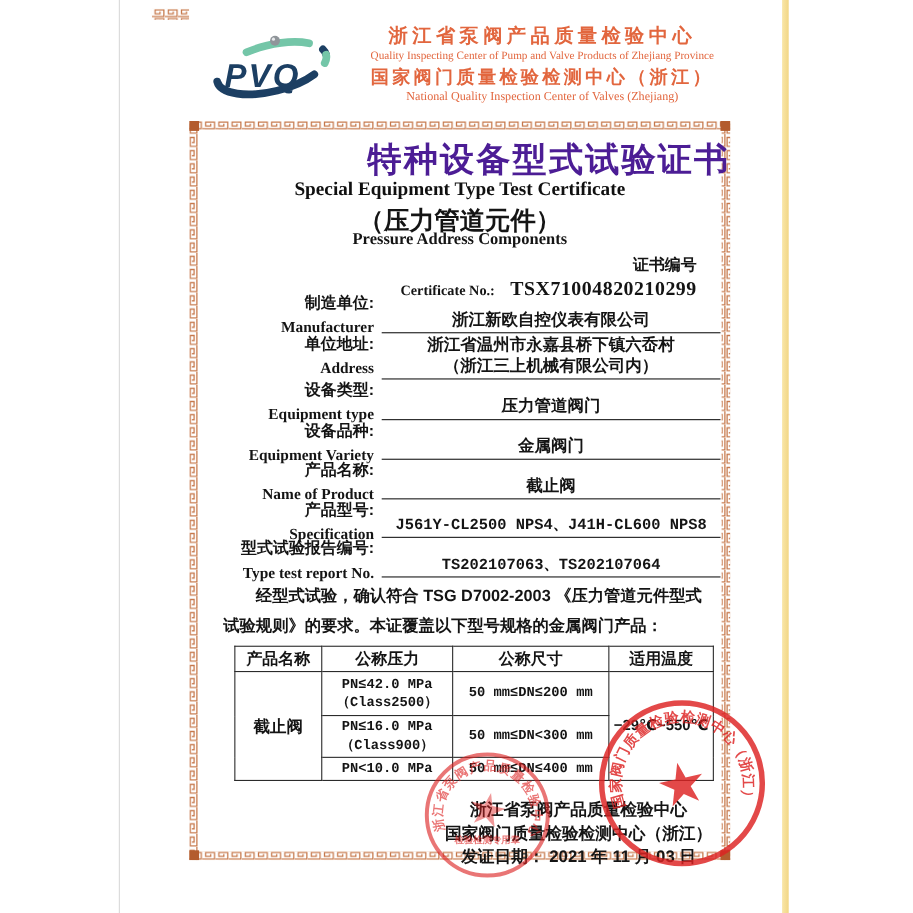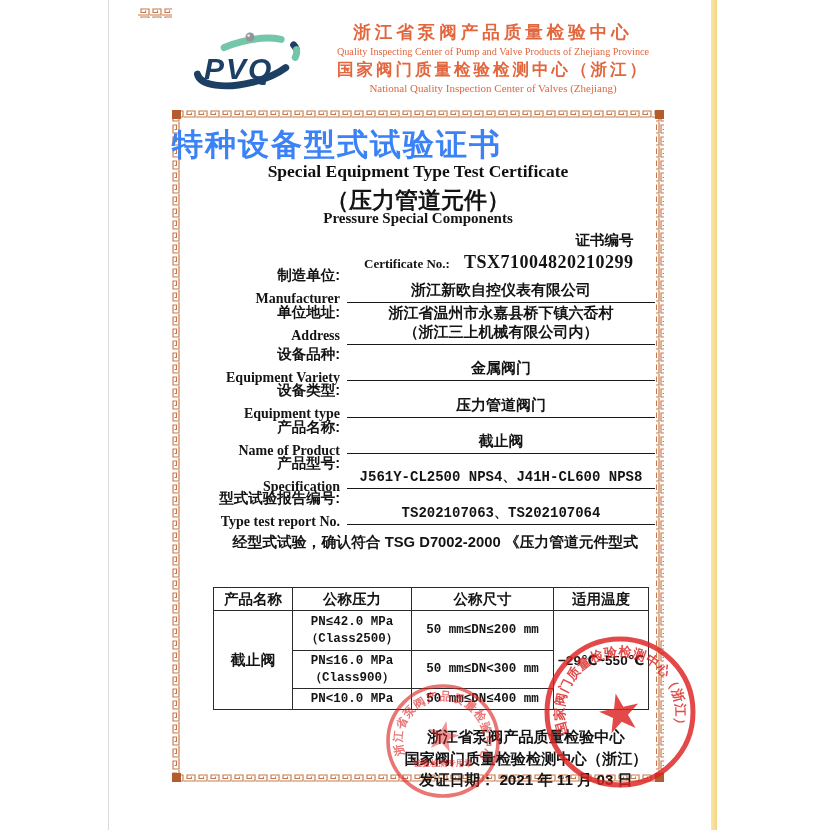--- a/index.html
+++ b/index.html
@@ -13,22 +13,22 @@
   .scan-line-left{left:108px;top:0;width:1px;height:830px;background:#d9d9d9;}
   .scan-strip-right{left:711px;top:0;width:6px;height:830px;
     background:linear-gradient(to right,#f9e6a8,#f2d684);}
   
   .header-text{left:318px;top:20px;width:350px;text-align:center;color:#e2663e;}
   .h-zh1{font-size:17.5px;font-weight:700;letter-spacing:4px;white-space:nowrap;}
   .h-en1{font-size:10.2px;font-family:"Liberation Serif","DejaVu Serif",serif;margin-top:2px;white-space:nowrap;}
   .h-zh2{font-size:16.5px;font-weight:700;letter-spacing:3px;margin-top:2px;white-space:nowrap;}
   .h-en2{font-size:11px;font-family:"Liberation Serif","DejaVu Serif",serif;margin-top:1px;white-space:nowrap;}
   
-  .title-zh{left:172px;top:124px;width:492px;text-align:left;font-size:31px;font-weight:700;
-    color:#3b82f6;letter-spacing:2px;}
+  .title-zh{left:172px;top:124px;width:492px;text-align:right;font-size:31px;font-weight:700;
+    color:#4c1d95;letter-spacing:2px;}
   .title-en{left:172px;top:161px;width:492px;text-align:center;font-size:17.5px;font-weight:700;
     font-family:"Liberation Serif","DejaVu Serif",serif;color:#101010;}
   .sub-zh{left:172px;top:185px;width:492px;text-align:center;font-size:23px;font-weight:700;}
   .sub-en{left:172px;top:210px;width:492px;text-align:center;font-size:15px;font-weight:700;
     font-family:"Liberation Serif","DejaVu Serif",serif;}
   
   .cert-block{left:320px;top:231px;text-align:right;}
   .cert-zh{font-size:14.5px;font-weight:700;}
   .cert-row{display:flex;align-items:baseline;margin-top:2px;}
   .cert-en{font-size:13px;font-weight:700;font-family:Liberation Serif, serif;margin-left:44px;}
@@ -103,21 +103,21 @@
   <rect x="484" y="0" width="8" height="672" fill="url(#meanderV)"></rect>
   <rect x="0" y="0" width="9" height="9" fill="#b35c2e"></rect>
   <rect x="483" y="0" width="9" height="9" fill="#b35c2e"></rect>
   <rect x="0" y="663" width="9" height="9" fill="#b35c2e"></rect>
   <rect x="483" y="663" width="9" height="9" fill="#b35c2e"></rect>
 </svg>
 
 <div class="abs title-zh">特种设备型式试验证书</div>
 <div class="abs title-en">Special Equipment Type Test Certificate</div>
 <div class="abs sub-zh">（压力管道元件）</div>
-<div class="abs sub-en">Pressure Special Components</div>
+<div class="abs sub-en">Pressure Address Components</div>
 
 <div class="abs cert-block">
   <div class="cert-zh">证书编号</div>
   <div class="cert-row">
     <span class="cert-en">Certificate No.:</span>
     <span class="cert-val">TSX71004820210299</span>
   </div>
 </div>
 
 <div class="abs fields">
@@ -133,38 +133,38 @@
   <div class="frow" style="height:42px;">
     <div class="flabel">
       <div class="zh">单位地址:</div>
       <div class="en">Address</div>
     </div>
     <div class="fvalue">
       <div>浙江省温州市永嘉县桥下镇六岙村</div>
       <div>（浙江三上机械有限公司内）</div>
     </div>
   </div>
+  <div class="frow" style="height:37px;">
+    <div class="flabel">
+      <div class="zh">设备类型:</div>
+      <div class="en">Equipment type</div>
+    </div>
+    <div class="fvalue">
+        <div>压力管道阀门</div>
+      </div>
+  </div>
   <div class="frow" style="height:36px;">
     <div class="flabel">
       <div class="zh">设备品种:</div>
       <div class="en">Equipment Variety</div>
     </div>
     <div class="fvalue">
         <div>金属阀门</div>
       </div>
   </div>
-  <div class="frow" style="height:37px;">
-    <div class="flabel">
-      <div class="zh">设备类型:</div>
-      <div class="en">Equipment type</div>
-    </div>
-    <div class="fvalue">
-        <div>压力管道阀门</div>
-      </div>
-  </div>
   <div class="frow" style="height:36px;">
     <div class="flabel">
       <div class="zh">产品名称:</div>
       <div class="en">Name of Product</div>
     </div>
     <div class="fvalue">
         <div>截止阀</div>
       </div>
   </div>
   <div class="frow" style="height:35px;">
@@ -181,21 +181,22 @@
       <div class="zh">型式试验报告编号:</div>
       <div class="en">Type test report No.</div>
     </div>
     <div class="fvalue mono">
         <div>TS202107063、TS202107064</div>
       </div>
   </div>
 </div>
 
 <div class="abs statement">
-  <div class="l1">经型式试验，确认符合 TSG D7002-2000 《压力管道元件型式</div>
+  <div class="l1">经型式试验，确认符合 TSG D7002-2003 《压力管道元件型式</div>
+  <div class="l2">试验规则》的要求。本证覆盖以下型号规格的金属阀门产品：</div>
 </div>
 
 <table class="spec">
   <tbody>
       <tr class="th-row">
     <th class="c1">产品名称</th>
     <th class="c2">公称压力</th>
     <th class="c3">公称尺寸</th>
     <th class="c4">适用温度</th>
   </tr>

